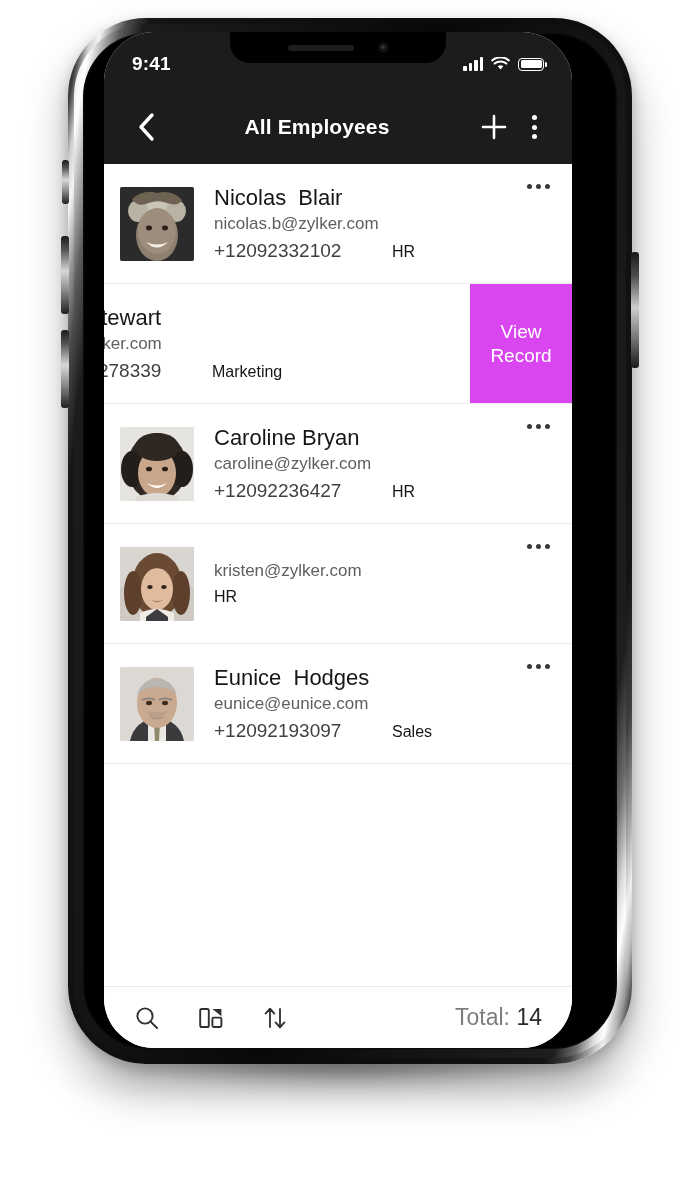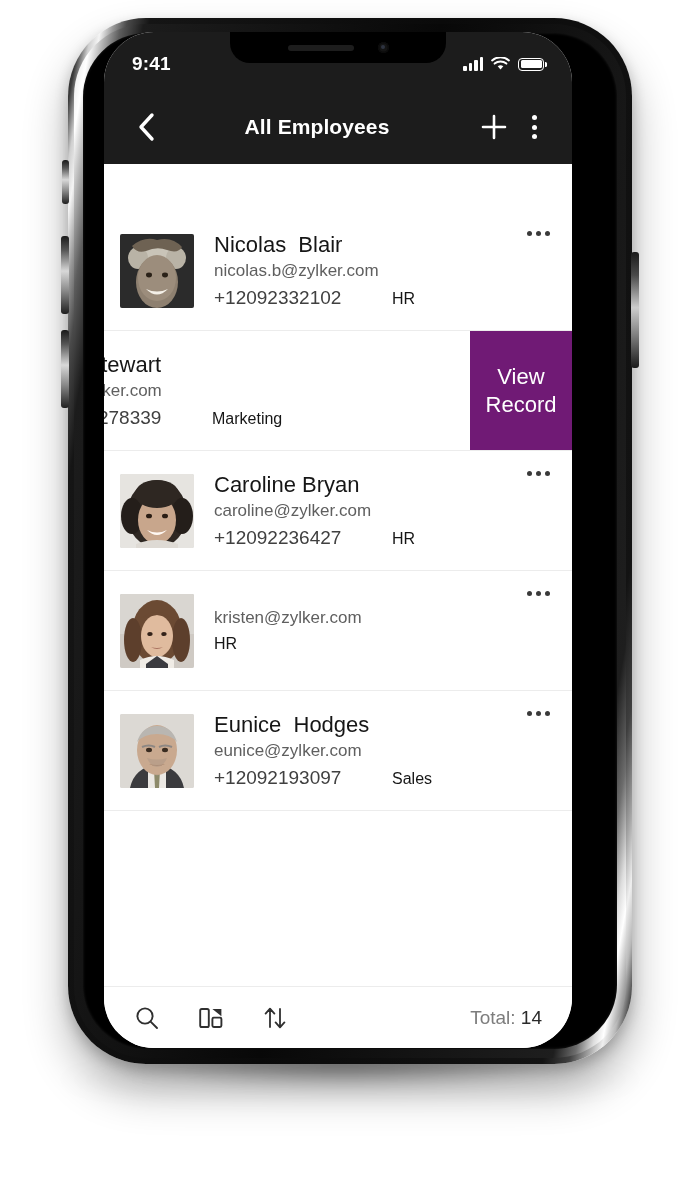--- a/index.html
+++ b/index.html
@@ -253,21 +253,20 @@
 
   
   .list {
     position: absolute;
     left: 0;
     top: 132px;
     width: 100%;
     bottom: 62px;
     background: #ffffff;
     overflow: hidden;
-    margin-top: 47px;
   }
   .row {
     position: relative;
     height: 120px;
     background: #fff;
     border-bottom: 1px solid #ececec;
     box-sizing: border-box;
     overflow: hidden;
   }
   .row-inner {
@@ -350,27 +349,27 @@
     background: #3a3a3a;
   }
 
   
   .swipe-action {
     position: absolute;
     right: 0;
     top: 0;
     bottom: 0;
     width: 102px;
-    background: #701a75;
+    background: #d946ef;
     color: #ffffff;
     display: flex;
     align-items: center;
     justify-content: center;
     text-align: center;
-    font-size: 22px;
+    font-size: 19px;
     line-height: 1.24;
     z-index: 1;
     cursor: pointer;
     white-space: pre-line;
   }
 
   
   .toolbar {
     position: absolute;
     left: 0; bottom: 0;
@@ -385,21 +384,21 @@
     gap: 30px;
     z-index: 20;
   }
   .tb-icon {
     width: 34px; height: 34px;
     display: flex; align-items: center; justify-content: center;
     cursor: pointer;
   }
   .tb-total {
     margin-left: auto;
-    font-size: 19px;
+    font-size: 23px;
     color: #7d7d7d;
     padding-right: 4px;
   }
   .tb-total b { color: #2a2a2a; font-weight: normal; }
 </style>
 </head>
 <body>
 
 <div class="ground-shadow2"></div>
 <div class="ground-shadow"></div>
@@ -586,21 +585,21 @@
             <ellipse cx="29" cy="36" rx="3" ry="2.2" fill="#3a2c21"></ellipse>
             <ellipse cx="45" cy="36" rx="3" ry="2.2" fill="#3a2c21"></ellipse>
             <path d="M22 33 Q29 30 35 33" stroke="#8d8783" stroke-width="2" fill="none"></path>
             <path d="M39 33 Q45 30 52 33" stroke="#8d8783" stroke-width="2" fill="none"></path>
             <path d="M29 50 Q37 54 45 50 Q37 52 29 50 Z" fill="#9a7058"></path>
             <path d="M27 44 Q37 47 47 44 Q44 52 37 53 Q30 52 27 44 Z" fill="#b49b88" opacity="0.7"></path>
           </svg>
         </div>
         <div class="row-info">
           <div class="r-name">Eunice  Hodges</div>
-          <div class="r-email">eunice@zylker.com</div>
+          <div class="r-email">eunice@eunice.com</div>
           <div class="r-bottom">
             <div class="r-phone">+12092193097</div>
             <div class="r-dept">Sales</div>
           </div>
         </div>
         <div class="row-more">
           <i></i>
             <i></i>
             <i></i>
         </div>

